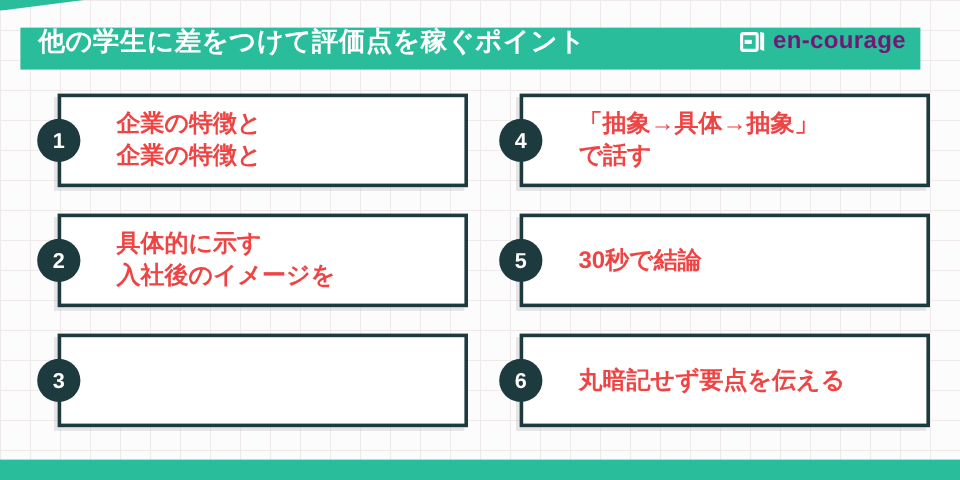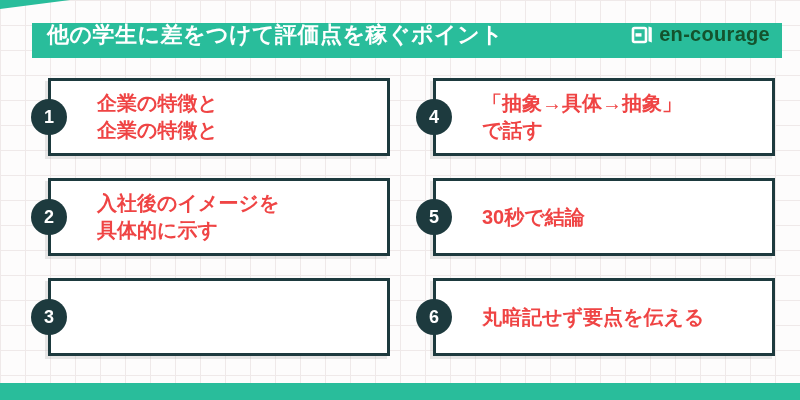--- a/index.html
+++ b/index.html
@@ -14,33 +14,33 @@
       linear-gradient(to right,#efe9e9 1px,transparent 1px),
       linear-gradient(to bottom,#efe9e9 1px,transparent 1px);
     background-size:25px 25px;
   }
   .corner-wedge{
     position:absolute;left:0;top:0;width:70px;height:9px;
     background:#29bd9b;
     clip-path:polygon(0 0,100% 0,0 100%);
   }
   .banner{
-    position:absolute;left:32px;top:23px;width:750px;height:35px;
+    position:absolute;left:17px;top:23px;width:750px;height:35px;
     background:#29bd9b;
     display:flex;align-items:center;justify-content:space-between;
     box-sizing:border-box;padding:0 12px 12px 15px;
   }
   .banner h1{
     margin:0;font-size:22px;line-height:1;font-weight:800;color:#ffffff;
     letter-spacing:0.5px;white-space:nowrap;
   }
   .logo{display:flex;align-items:center;gap:4px;}
   .logo-icon{display:flex;align-items:center;}
   .logo-text{
-    color:#14532d;font-weight:800;font-size:20px;letter-spacing:0.3px;
+    color:#701a75;font-weight:800;font-size:20px;letter-spacing:0.3px;
     white-space:nowrap;
   }
   .card{
     position:absolute;width:342px;height:78px;box-sizing:border-box;
     background:#ffffff;border:3px solid #1d3a3e;
     box-shadow:-3px 3px 0 rgba(150,150,150,0.22);
     display:flex;flex-direction:column;justify-content:center;
     padding-left:46px;
   }
   .c1{left:48px;top:78px;}
@@ -90,22 +90,22 @@
   <main>
 
     <div class="card c1">
       <div class="badge">1</div>
       <span class="card-line">企業の特徴と</span>
       <span class="card-line">企業の特徴と</span>
     </div>
 
     <div class="card c2">
       <div class="badge">2</div>
+      <span class="card-line">具体的に示す</span>
       <span class="card-line">入社後のイメージを</span>
-      <span class="card-line">具体的に示す</span>
     </div>
 
     <div class="card c3">
       <div class="badge">3</div>
     </div>
 
     <div class="card c4">
       <div class="badge">4</div>
       <span class="card-line">「抽象→具体→抽象」</span>
       <span class="card-line">で話す</span>

